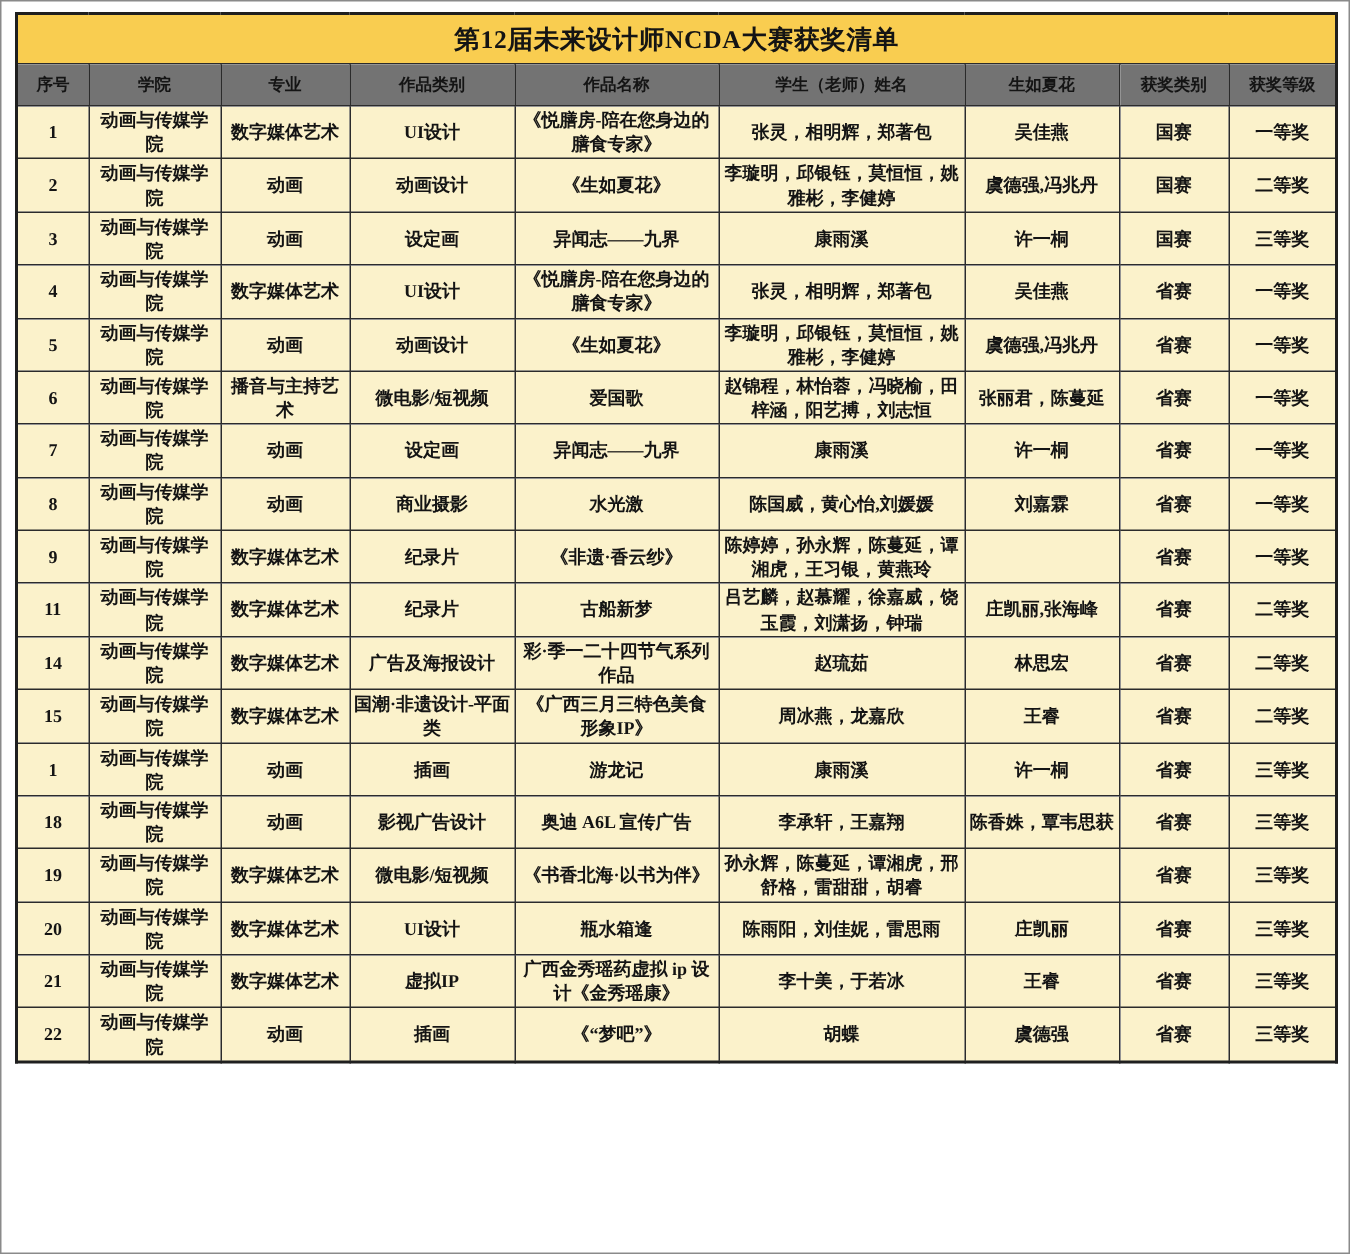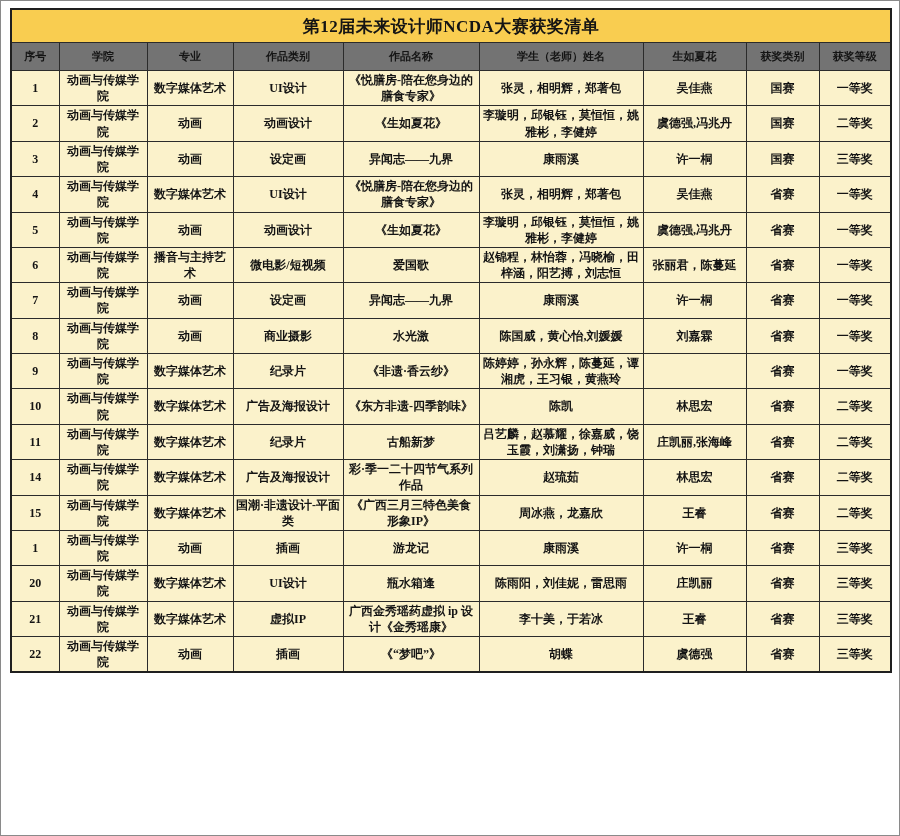--- a/index.html
+++ b/index.html
@@ -180,31 +180,20 @@
           <td>动画与传媒学院</td>
           <td>数字媒体艺术</td>
           <td>纪录片</td>
           <td>《非遗·香云纱》</td>
           <td>陈婷婷，孙永辉，陈蔓延，谭湘虎，王习银，黄燕玲</td>
           <td></td>
           <td>省赛</td>
           <td>一等奖</td>
         </tr>
         <tr>
-          <td>10</td>
-          <td>动画与传媒学院</td>
-          <td>数字媒体艺术</td>
-          <td>广告及海报设计</td>
-          <td>《东方非遗-四季韵味》</td>
-          <td>陈凯</td>
-          <td>林思宏</td>
-          <td>省赛</td>
-          <td>二等奖</td>
-        </tr>
-        <tr>
           <td>11</td>
           <td>动画与传媒学院</td>
           <td>数字媒体艺术</td>
           <td>纪录片</td>
           <td>古船新梦</td>
           <td>吕艺麟，赵慕耀，徐嘉威，饶玉霞，刘潇扬，钟瑞</td>
           <td>庄凯丽,张海峰</td>
           <td>省赛</td>
           <td>二等奖</td>
         </tr>
@@ -231,20 +220,42 @@
           <td>二等奖</td>
         </tr>
         <tr>
           <td>1</td>
           <td>动画与传媒学院</td>
           <td>动画</td>
           <td>插画</td>
           <td>游龙记</td>
           <td>康雨溪</td>
           <td>许一桐</td>
+          <td>省赛</td>
+          <td>三等奖</td>
+        </tr>
+        <tr>
+          <td>18</td>
+          <td>动画与传媒学院</td>
+          <td>动画</td>
+          <td>影视广告设计</td>
+          <td>奥迪 A6L 宣传广告</td>
+          <td>李承轩，王嘉翔</td>
+          <td>陈香姝，覃韦思获</td>
+          <td>省赛</td>
+          <td>三等奖</td>
+        </tr>
+        <tr>
+          <td>19</td>
+          <td>动画与传媒学院</td>
+          <td>数字媒体艺术</td>
+          <td>微电影/短视频</td>
+          <td>《书香北海·以书为伴》</td>
+          <td>孙永辉，陈蔓延，谭湘虎，邢舒格，雷甜甜，胡睿</td>
+          <td></td>
           <td>省赛</td>
           <td>三等奖</td>
         </tr>
         <tr>
           <td>20</td>
           <td>动画与传媒学院</td>
           <td>数字媒体艺术</td>
           <td>UI设计</td>
           <td>瓶水箱逢</td>
           <td>陈雨阳，刘佳妮，雷思雨</td>

